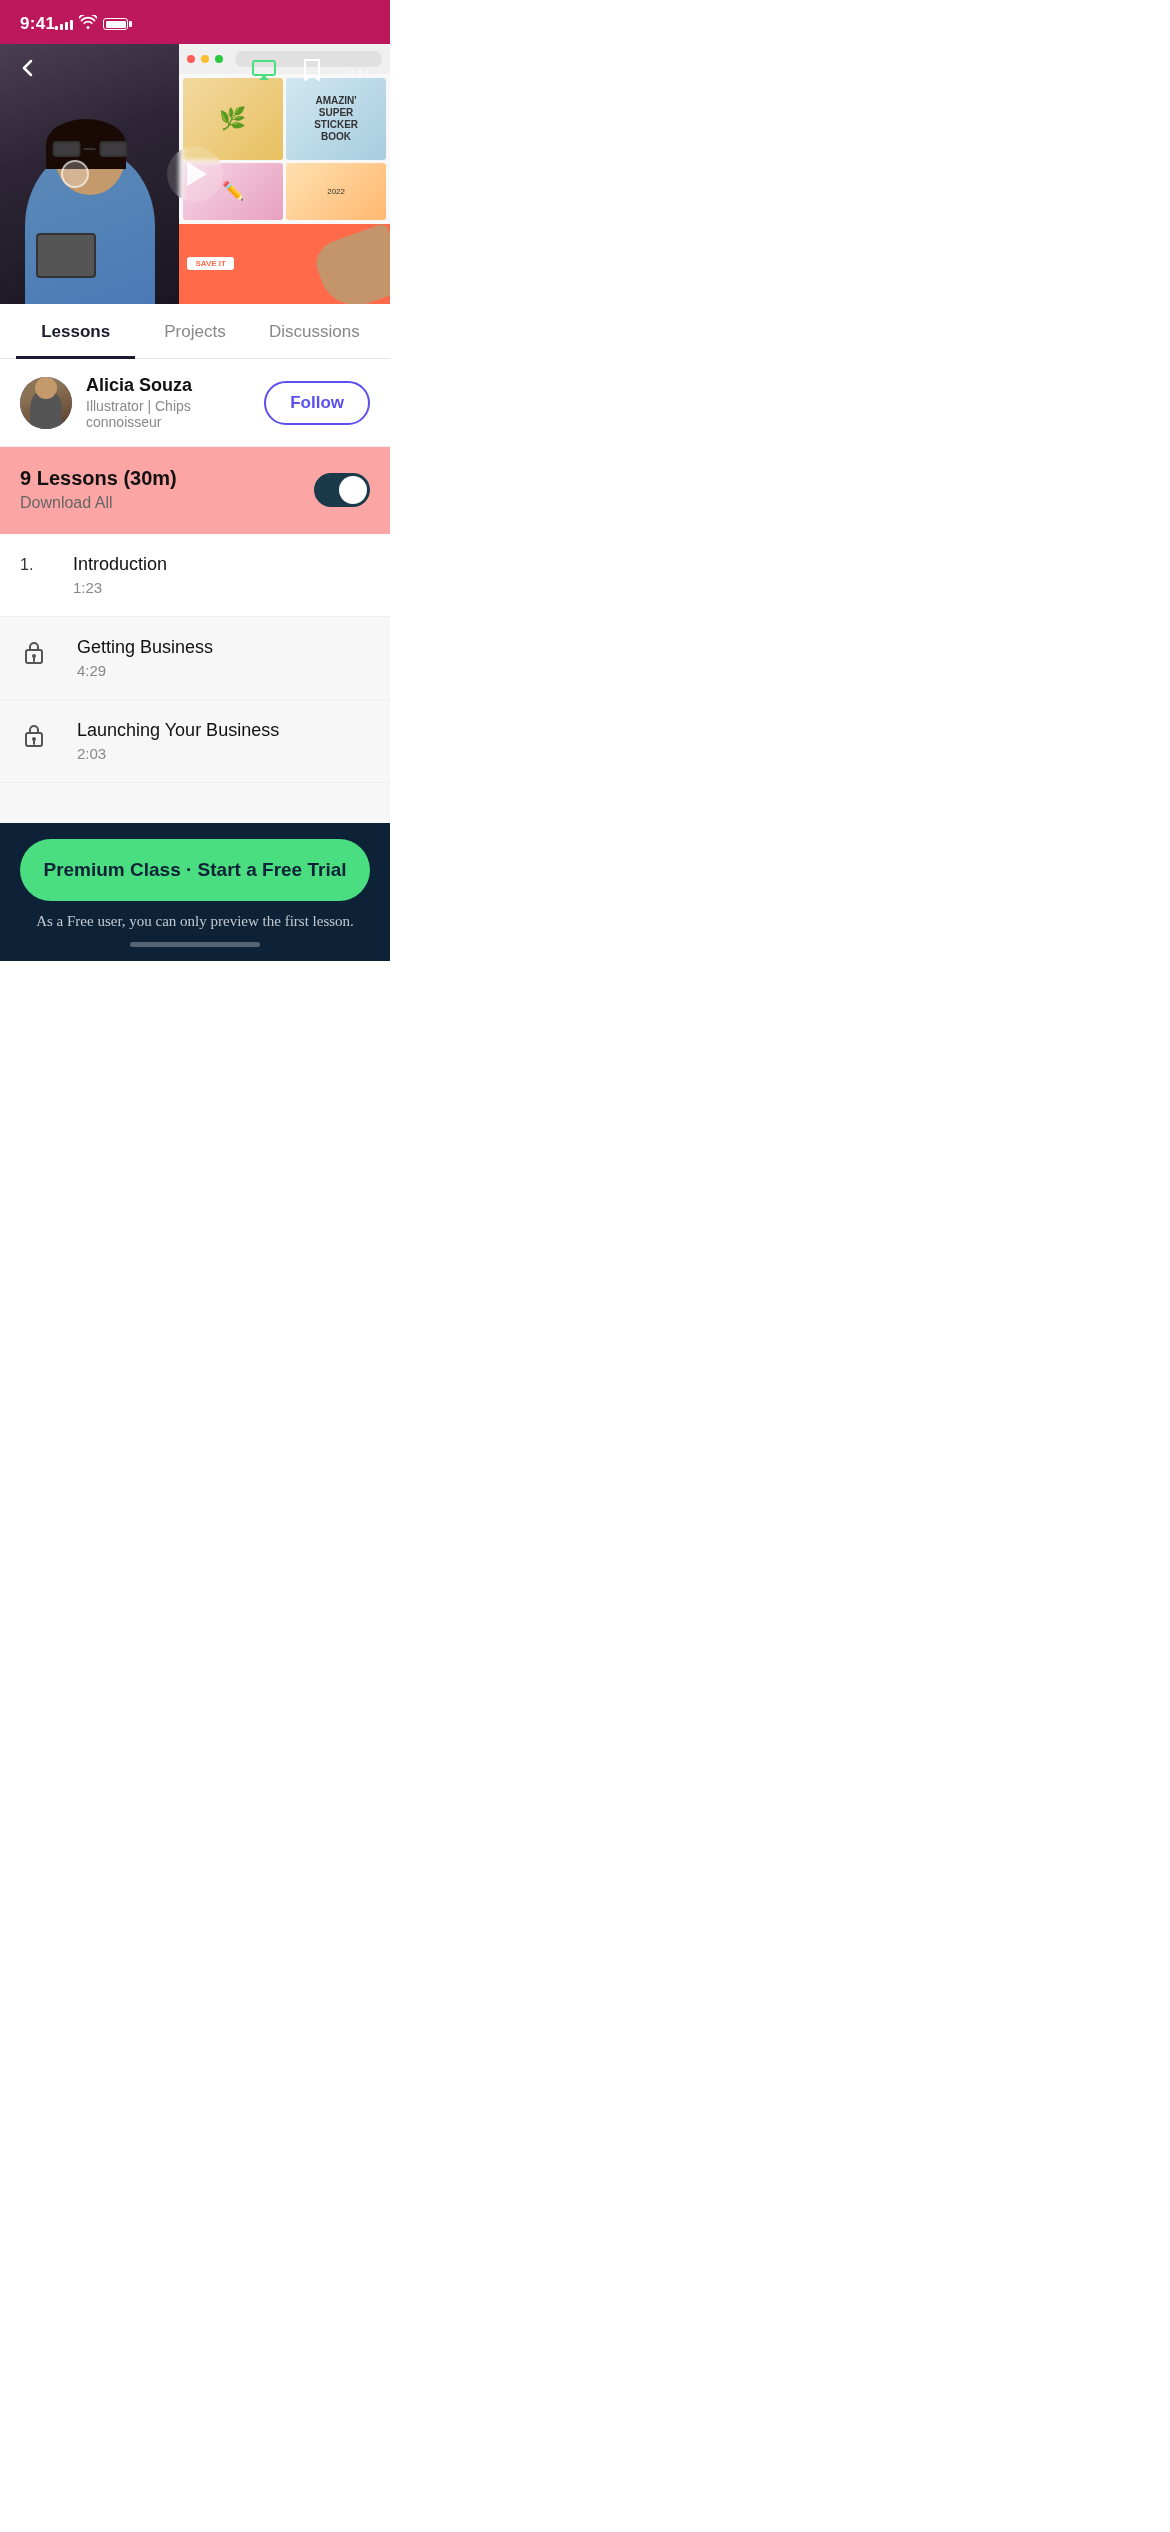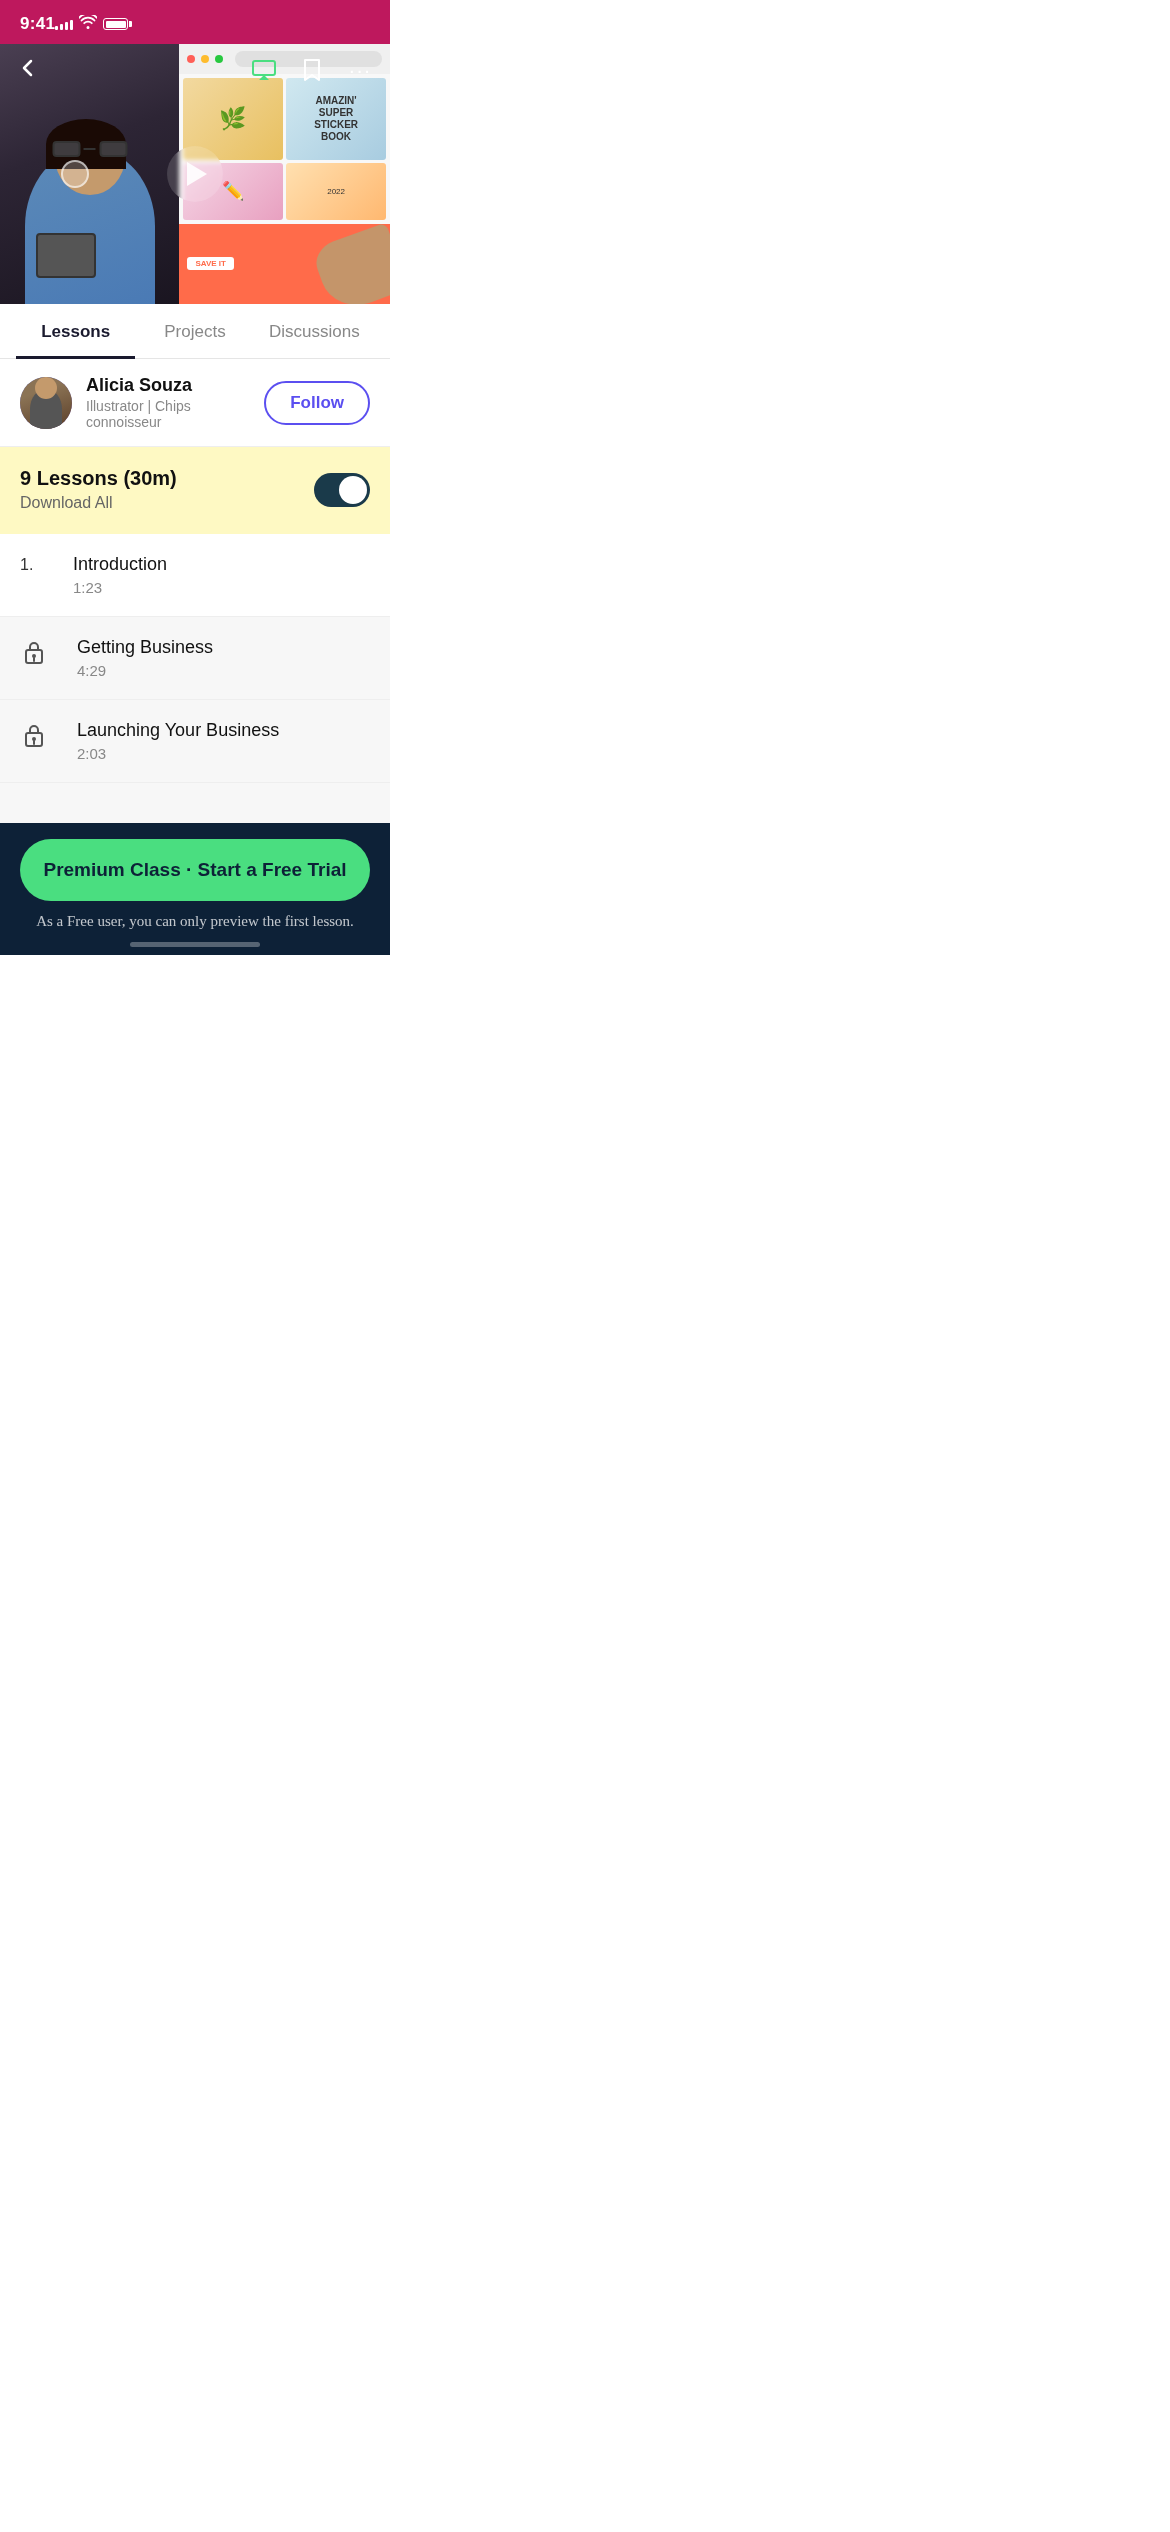--- a/index.html
+++ b/index.html
@@ -284,21 +284,21 @@
       color: #5b4ff0;
       border-radius: 30px;
       padding: 10px 24px;
       font-size: 17px;
       font-weight: 600;
       cursor: pointer;
     }
 
     
     .lessons-section {
-      background: #fef9c3;
+      background: #fca5a5;
       padding: 20px 20px 16px;
     }
     .lessons-header {
       display: flex;
       align-items: center;
       justify-content: space-between;
       margin-bottom: 6px;
     }
     .lessons-title {
       font-size: 20px;
@@ -372,21 +372,21 @@
       min-width: 28px;
       display: flex;
       align-items: flex-start;
       justify-content: center;
       padding-top: 2px;
     }
 
     
     .bottom-cta {
       background: #0d2137;
-      padding: 16px 20px 4px;
+      padding: 16px 20px 10px;
       position: sticky;
       bottom: 0;
     }
     .cta-button {
       width: 100%;
       background: #4ade80;
       color: #0d2137;
       border: none;
       border-radius: 50px;
       padding: 20px;

